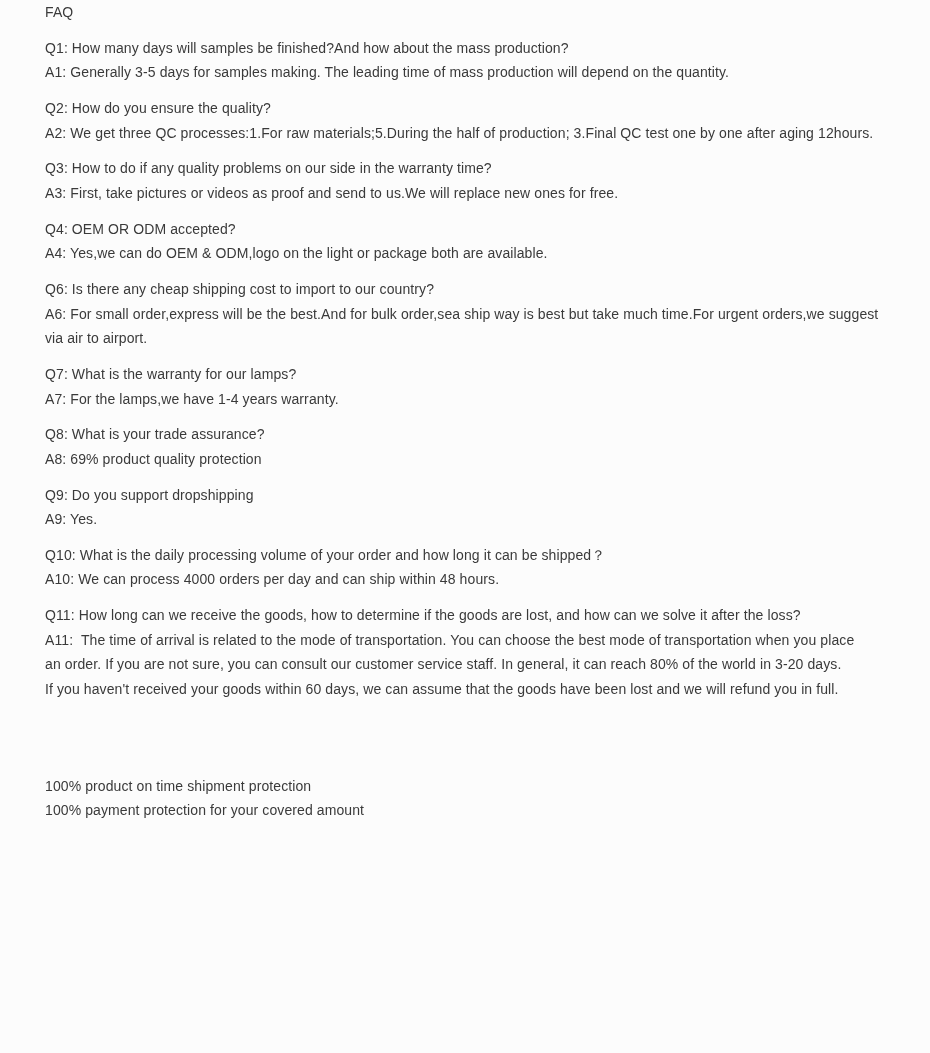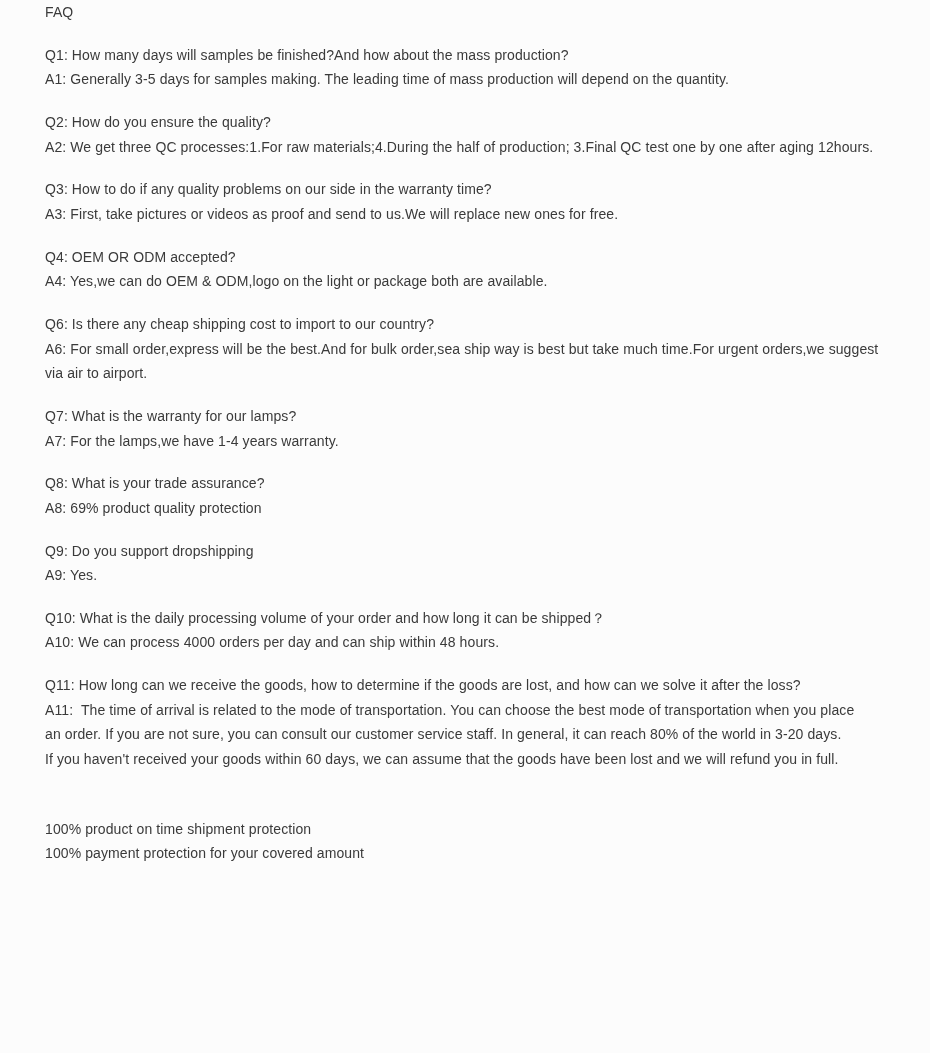--- a/index.html
+++ b/index.html
@@ -21,41 +21,41 @@
     font-size: 14px;
     color: #3a3a3a;
     border-radius: 10px;
   }
   .line {
     line-height: 24.66px;
     white-space: pre-wrap;
     letter-spacing: 0.1px;
   }
   .qa-block {
-    margin-top: 18px;
+    margin-top: 11px;
   }
   .footer-block {
-    margin-top: 45px;
+    margin-top: 72px;
   }
 </style>
 </head>
 <body>
 
 <div class="content">
 
   <div class="line title">FAQ</div>
 
   <section class="qa-block">
     <div class="line">Q1: How many days will samples be finished?And how about the mass production?</div>
     <div class="line">A1: Generally 3-5 days for samples making. The leading time of mass production will depend on the quantity.</div>
   </section>
 
   <section class="qa-block">
     <div class="line">Q2: How do you ensure the quality?</div>
-    <div class="line">A2: We get three QC processes:1.For raw materials;4.During the half of production; 3.Final QC test one by one after aging 12hours.</div>
+    <div class="line">A2: We get three QC processes:1.For raw materials;5.During the half of production; 3.Final QC test one by one after aging 12hours.</div>
   </section>
 
   <section class="qa-block">
     <div class="line">Q3: How to do if any quality problems on our side in the warranty time?</div>
     <div class="line">A3: First, take pictures or videos as proof and send to us.We will replace new ones for free.</div>
   </section>
 
   <section class="qa-block">
     <div class="line">Q4: OEM OR ODM accepted?</div>
     <div class="line">A4: Yes,we can do OEM &amp; ODM,logo on the light or package both are available.</div>

